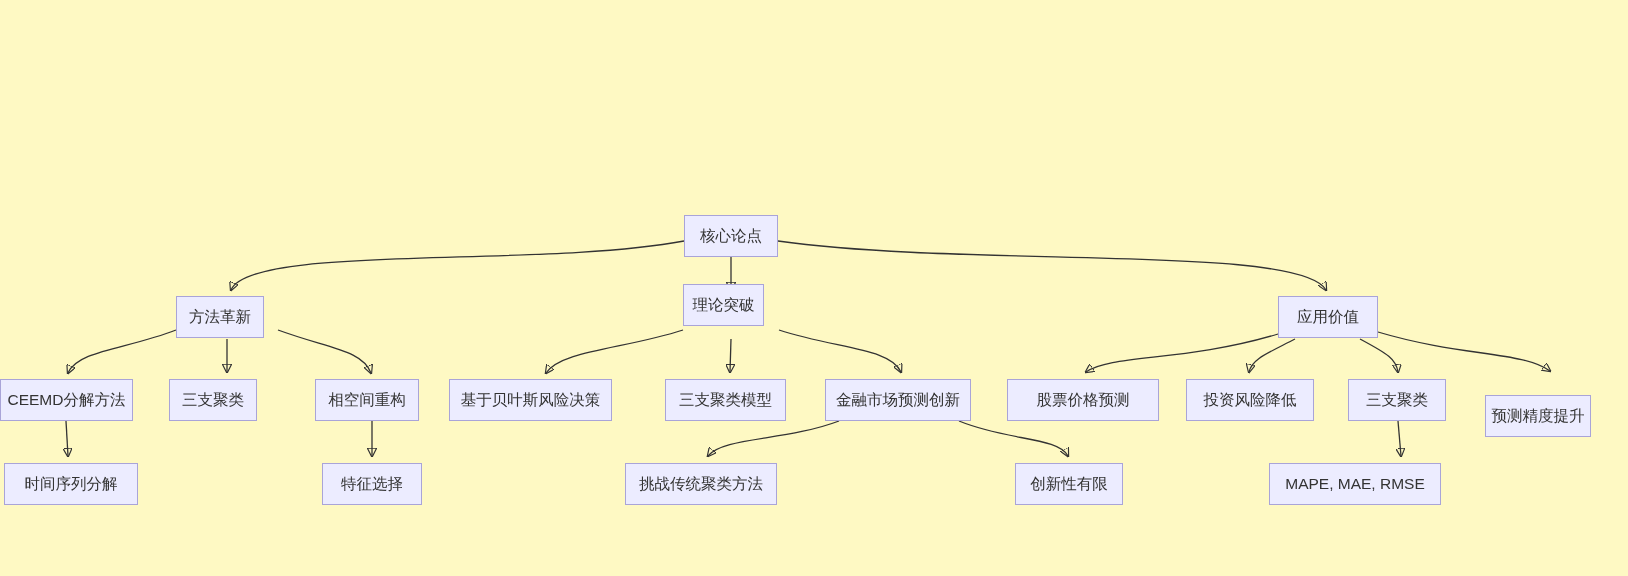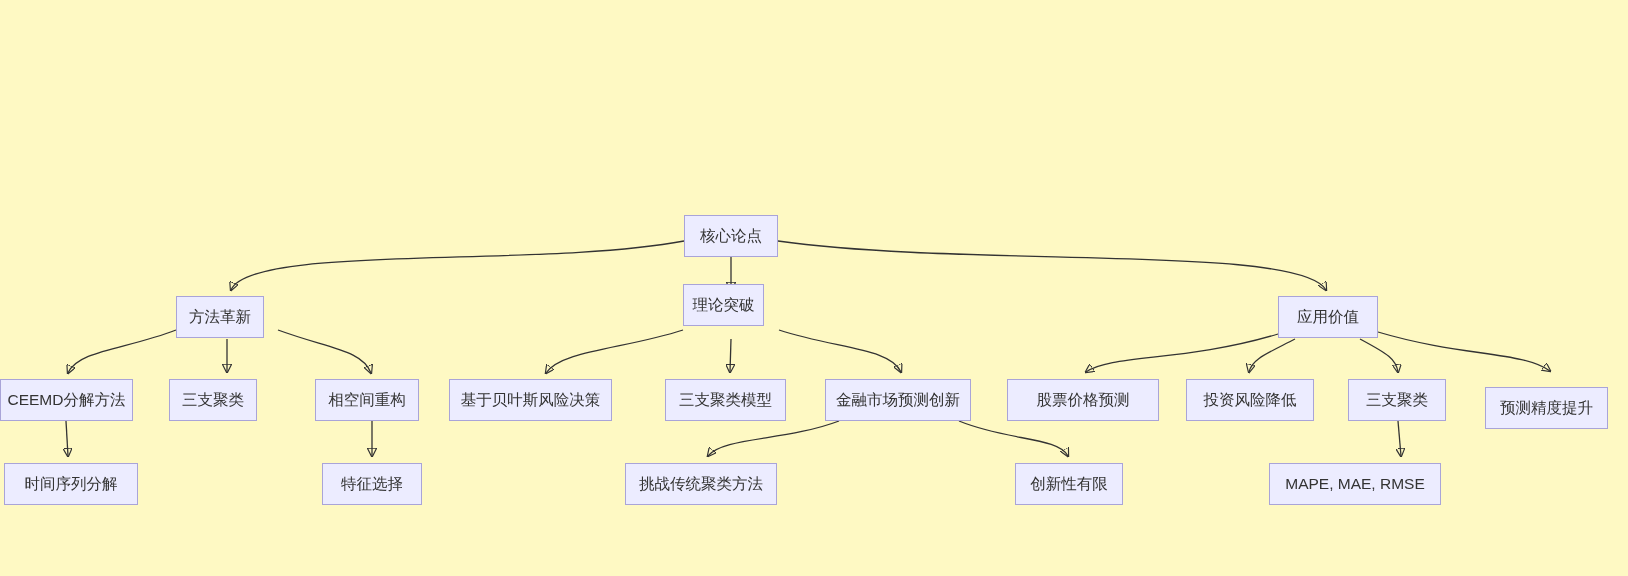--- a/index.html
+++ b/index.html
@@ -55,21 +55,21 @@
 
   <div class="node" style="left:1278px;top:296px;width:100px">应用价值</div>
   <div class="node" style="left:169px;top:379px;width:88px">三支聚类</div>
   <div class="node" style="left:315px;top:379px;width:104px">相空间重构</div>
   <div class="node" style="left:449px;top:379px;width:163px">基于贝叶斯风险决策</div>
   <div class="node" style="left:665px;top:379px;width:121px">三支聚类模型</div>
   <div class="node" style="left:825px;top:379px;width:146px">金融市场预测创新</div>
   <div class="node" style="left:1007px;top:379px;width:152px">股票价格预测</div>
   <div class="node" style="left:1186px;top:379px;width:128px">投资风险降低</div>
   <div class="node" style="left:1348px;top:379px;width:98px">三支聚类</div>
-  <div class="node" style="left:1485px;top:387px;width:123px">预测精度提升</div>
+  <div class="node" style="left:1485px;top:395px;width:106px">预测精度提升</div>
 
   <div class="node" style="left:4px;top:463px;width:134px">时间序列分解</div>
   <div class="node" style="left:322px;top:463px;width:100px">特征选择</div>
   <div class="node" style="left:625px;top:463px;width:152px">挑战传统聚类方法</div>
   <div class="node" style="left:1015px;top:463px;width:108px">创新性有限</div>
   <div class="node" style="left:1269px;top:463px;width:172px">MAPE, MAE, RMSE</div>
 
 </div>
 
 </body></html>

